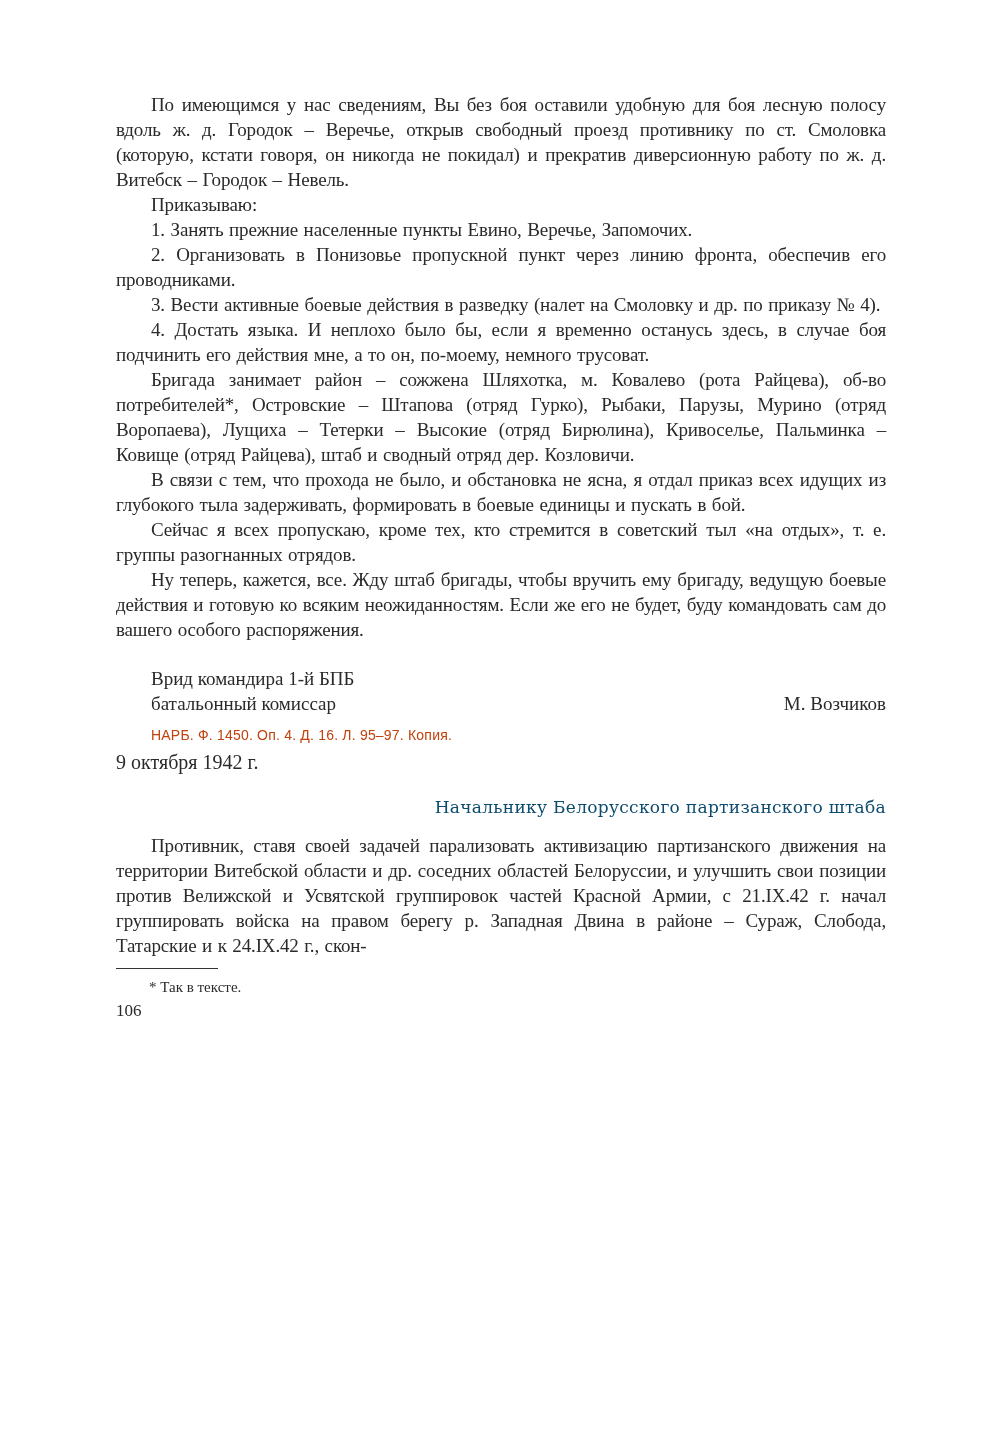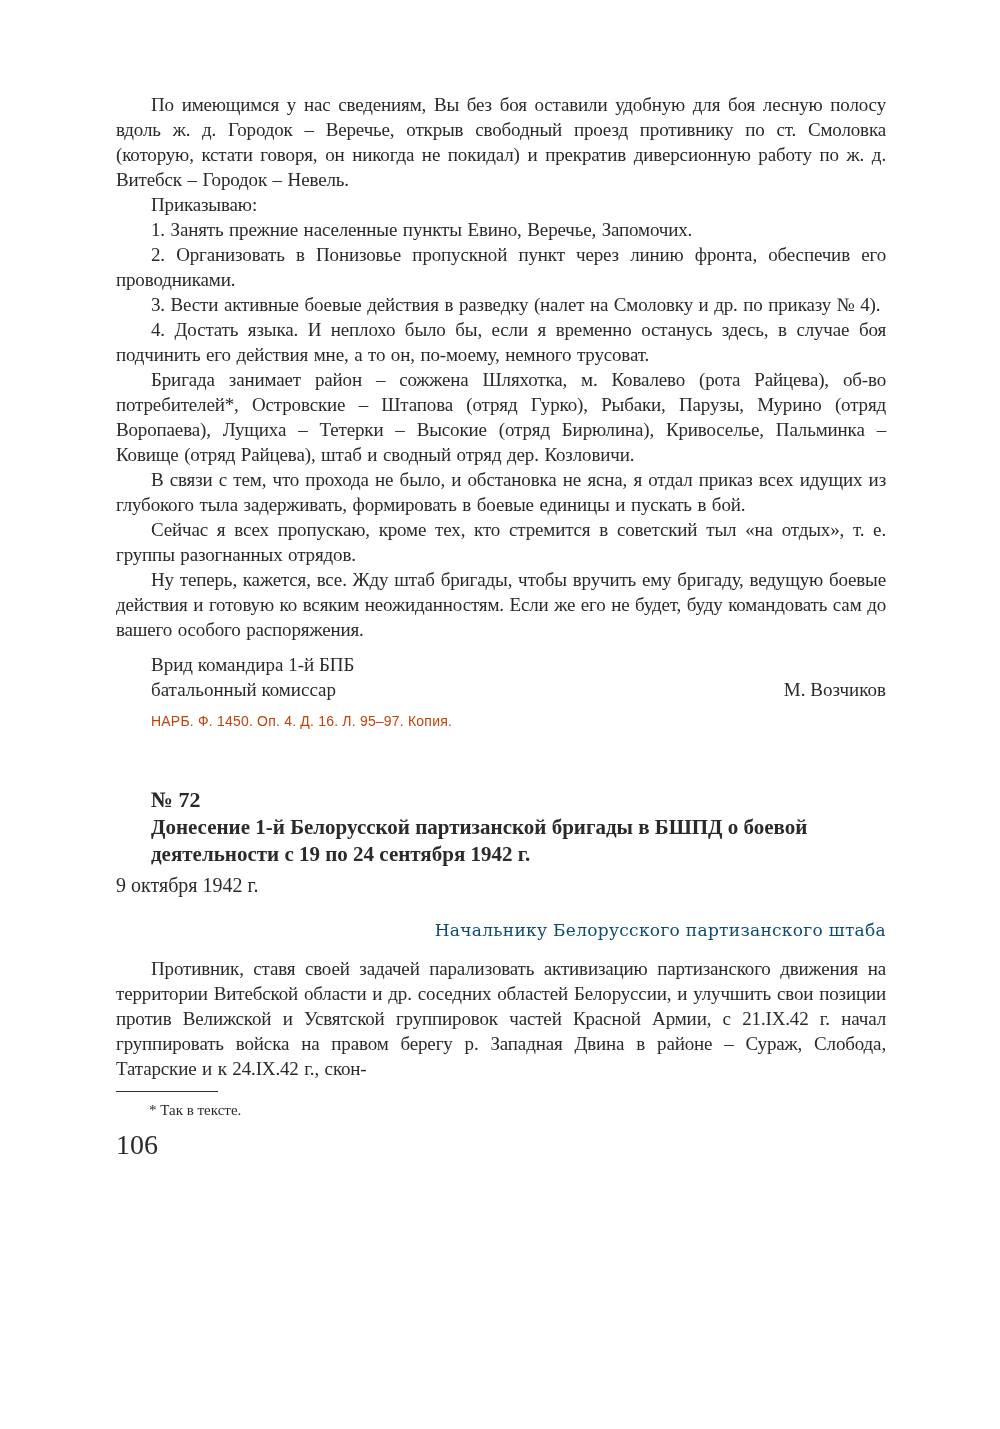--- a/index.html
+++ b/index.html
@@ -7,40 +7,40 @@
   .page {
     position: absolute; left: 116px; top: 92px; width: 770px;
     font-family: "Liberation Serif", "DejaVu Serif", serif;
     color: #2a2a2a;
   }
   .body-text {
     font-size: 19px; line-height: 25px; text-align: justify;
     letter-spacing: -0.15px; word-spacing: 1px;
   }
   .body-text p { margin: 0; text-indent: 35px; }
-  .signature { margin-top: 10px; font-size: 19px; line-height: 25px; text-align: right; }
+  .signature { margin-top: 24px; font-size: 19px; line-height: 25px; text-align: right; }
   .sig-row { display: flex; justify-content: space-between; padding-left: 35px; }
   .archive {
     margin-top: 9px; padding-left: 35px;
     font-family: "Liberation Sans", "DejaVu Sans", sans-serif;
     font-size: 14px; line-height: 20px; color: #c2410c; letter-spacing: 0.2px;
   }
   .doc-header { margin-top: 55px; padding-left: 35px; }
   .doc-number { font-weight: bold; font-size: 22px; line-height: 28px; }
   .doc-title { font-weight: bold; font-size: 21px; line-height: 27px; text-align: left; }
   .doc-date { font-size: 20px; line-height: 22px; margin-top: 6px; }
   .addressee {
     margin-top: 22px; text-align: right;
     font-family: "DejaVu Serif", "Liberation Serif", serif;
     font-size: 17px; line-height: 25px; color: #0c4a6e; letter-spacing: 0.3px;
   }
   .body-2 { margin-top: 13px; }
   .footnote-rule { width: 102px; border-top: 1px solid #333; margin-top: 10px; }
   .footnote { padding-left: 33px; margin-top: 8px; font-size: 15px; line-height: 20px; }
-  .page-number { margin-top: 11px; font-size: 28px; line-height: 28px; }
+  .page-number { margin-top: 0; font-size: 17px; line-height: 28px; }
 </style>
 </head>
 <body>
 
 <div class="page">
 
   <div class="body-text">
     <p>По имеющимся у нас сведениям, Вы без боя оставили удобную для боя лесную полосу вдоль ж. д. Городок – Веречье, открыв свободный проезд противнику по ст. Смоловка (которую, кстати говоря, он никогда не покидал) и прекратив диверсионную работу по ж. д. Витебск – Городок – Невель.</p>
     <p>Приказываю:</p>
     <p>1. Занять прежние населенные пункты Евино, Веречье, Запомочих.</p>
@@ -58,24 +58,20 @@
       <span>Врид командира 1-й БПБ</span>
     </div>
     <div class="sig-row">
       <span>батальонный комиссар</span>
       <span>М. Возчиков</span>
     </div>
   </div>
 
   <div class="archive">НАРБ. Ф. 1450. Оп. 4. Д. 16. Л. 95–97. Копия.</div>
 
-  <div class="doc-header">
-    <div class="doc-number">№ 72</div>
-    <div class="doc-title">Донесение 1-й Белорусской партизанской бригады в БШПД о боевой деятельности с 19 по 24 сентября 1942 г.</div>
-  </div>
   <div class="doc-date">9 октября 1942 г.</div>
 
   <div class="addressee">
     <div>Начальнику Белорусского партизанского штаба</div>
   </div>
 
   <div class="body-text body-2">
     <p>Противник, ставя своей задачей парализовать активизацию партизанского движения на территории Витебской области и др. соседних областей Белоруссии, и улучшить свои позиции против Велижской и Усвятской группировок частей Красной Армии, с 21.IX.42 г. начал группировать войска на правом берегу р. Западная Двина в районе – Сураж, Слобода, Татарские и к 24.IX.42 г., скон-</p>
   </div>
 

